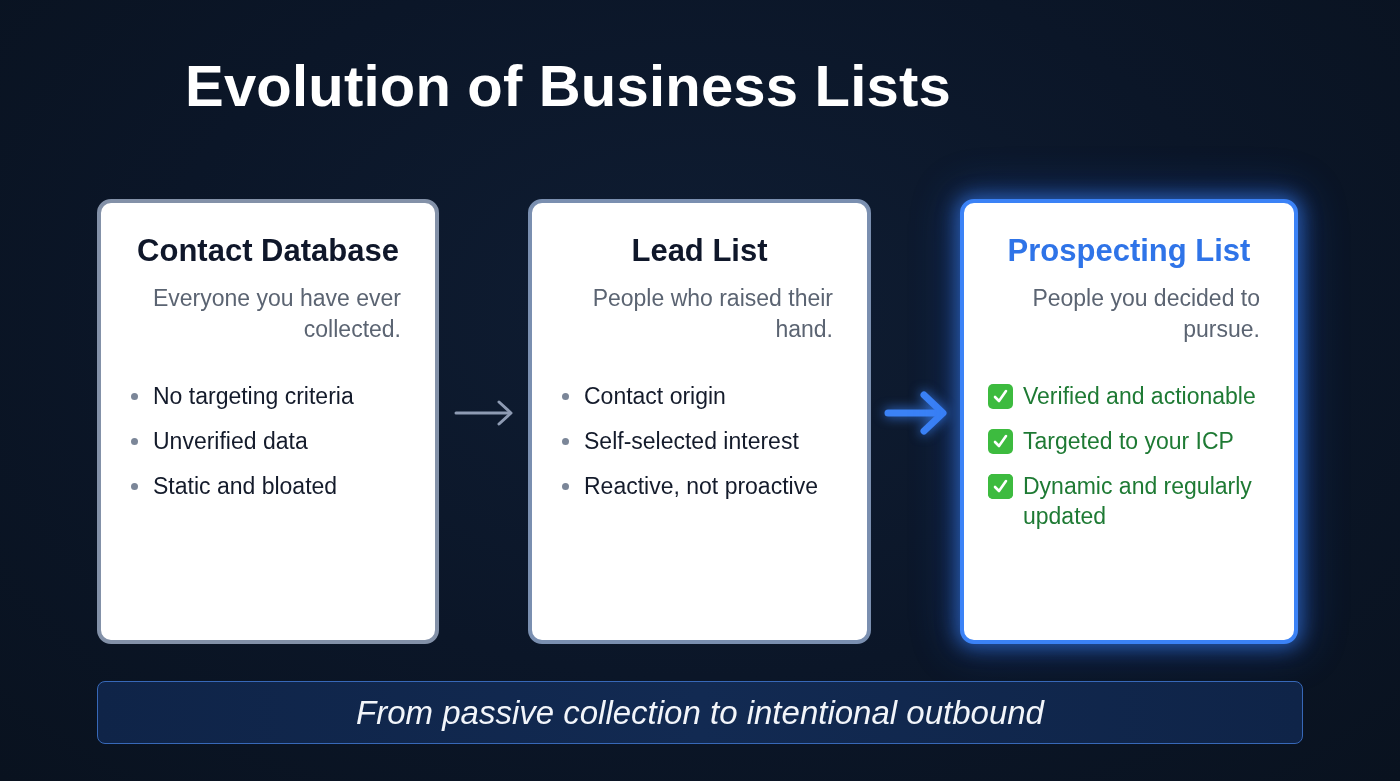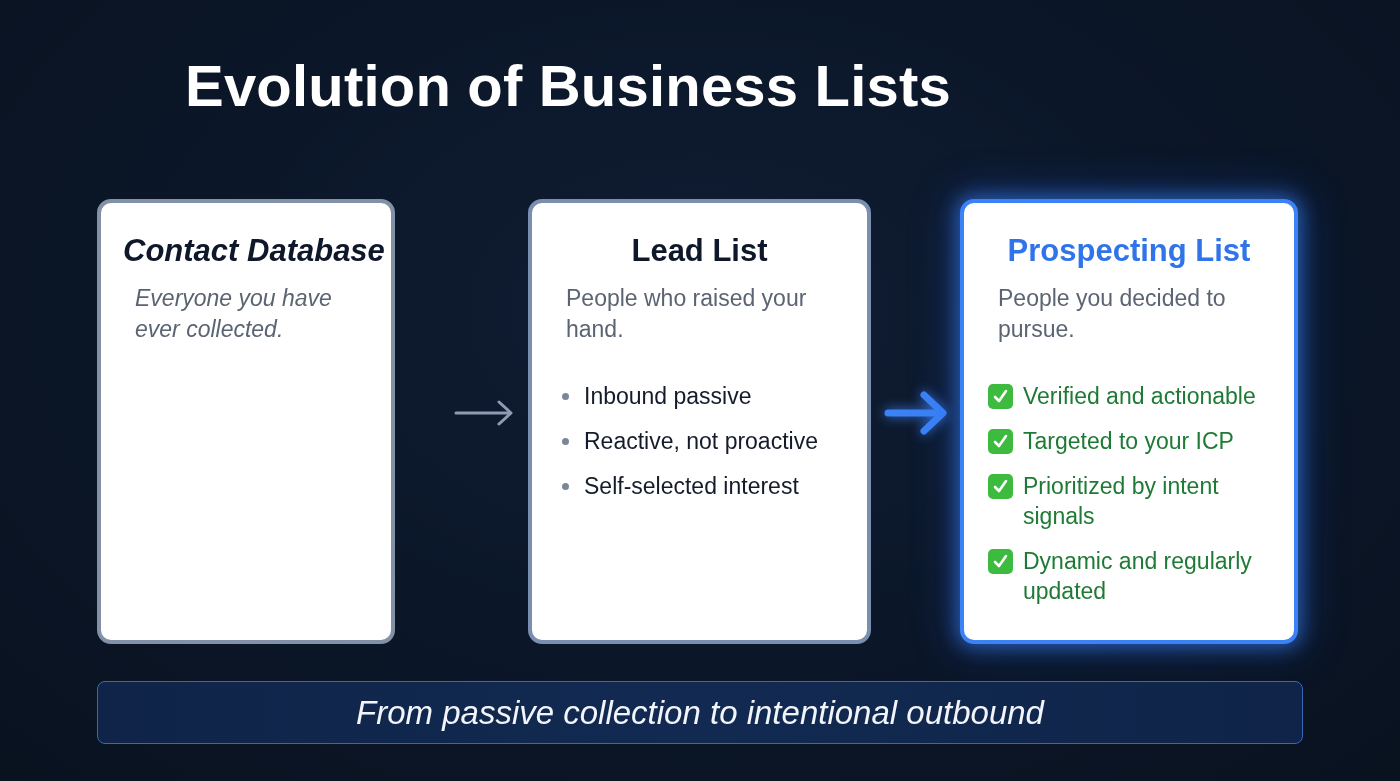--- a/index.html
+++ b/index.html
@@ -13,33 +13,33 @@
     position: absolute; left: 0; top: 52px; width: 1136px;
     text-align: center; color: #ffffff; font-weight: 700;
     font-size: 58px; letter-spacing: 0.2px;
   }
   .card {
     position: absolute; top: 199px; height: 445px;
     background: #ffffff; border-radius: 14px;
     border: 4px solid #8391a8;
     padding: 28px 22px 0 22px;
   }
-  .card.c1 { left: 97px; width: 298px; font-style: italic; }
+  .card.c1 { left: 97px; width: 342px; }
   .card.c2 { left: 528px; width: 343px; border-color: #7a8fb0; }
   .card.c3 {
     left: 960px; width: 338px; border-color: #3b82f6;
     box-shadow: 0 0 18px 4px rgba(59,130,246,0.55), 0 0 40px 10px rgba(37,99,235,0.25);
   }
   .card-title {
     text-align: center; font-weight: 700; font-size: 31px; color: #0f172a;
     line-height: 40px; white-space: nowrap;
   }
   .c3 .card-title { color: #2f74e8; }
   .card-sub {
-    margin-top: 12px; text-align: left; color: #5b6472;
+    margin-top: 12px; text-align: right; color: #5b6472;
     font-size: 23px; line-height: 31px; padding: 0 12px;
   }
   .list { margin-top: 36px; list-style: none; }
   .list li {
     position: relative; font-size: 23px; line-height: 30px;
     color: #141b2b; margin-bottom: 15px; padding-left: 30px;
   }
   .list li .bullet {
     position: absolute; left: 8px; top: 12px; width: 7px; height: 7px;
     border-radius: 50%; background: #7b8698;
@@ -65,36 +65,41 @@
 </style>
 </head>
 <body>
 
 <div class="stage">
   <h1 class="title">Evolution of Business Lists</h1>
 
   <div class="card c1">
     <div class="card-title">Contact Database</div>
     <div class="card-sub">Everyone you have ever collected.</div>
+    <ul class="list">
+      <li><span class="bullet"></span><span>No targeting criteria</span></li>
+      <li><span class="bullet"></span><span>Unverified data</span></li>
+      <li><span class="bullet"></span><span>Static and bloated</span></li>
+    </ul>
   </div>
 
   <div class="arrow arrow1">
     <svg width="60" height="30" viewBox="0 0 60 30">
       <line x1="2" y1="15" x2="56" y2="15" stroke="#8e9bb3" stroke-width="3" stroke-linecap="round"></line>
       <polyline points="45,4 57,15 45,26" fill="none" stroke="#8e9bb3" stroke-width="3" stroke-linecap="round" stroke-linejoin="round"></polyline>
     </svg>
   </div>
 
   <div class="card c2">
     <div class="card-title">Lead List</div>
-    <div class="card-sub">People who raised your hand.</div>
+    <div class="card-sub">People who raised their hand.</div>
     <ul class="list">
-      <li><span class="bullet"></span><span>Inbound passive</span></li>
+      <li><span class="bullet"></span><span>Contact origin</span></li>
+      <li><span class="bullet"></span><span>Self-selected interest</span></li>
       <li><span class="bullet"></span><span>Reactive, not proactive</span></li>
-      <li><span class="bullet"></span><span>Self-selected interest</span></li>
     </ul>
   </div>
 
   <div class="arrow arrow2">
     <svg width="64" height="46" viewBox="0 0 64 46">
       <line x1="4" y1="23" x2="58" y2="23" stroke="#3b82f6" stroke-width="7" stroke-linecap="round"></line>
       <polyline points="40,5 59,23 40,41" fill="none" stroke="#3b82f6" stroke-width="7" stroke-linecap="round" stroke-linejoin="round"></polyline>
     </svg>
   </div>
 
@@ -117,21 +122,20 @@
             </svg>
           </span>
         <span>Targeted to your ICP</span>
       </li>
       <li>
         <span class="check">
             <svg width="17" height="17" viewBox="0 0 17 17">
               <polyline points="3,9 7,13 14,3" fill="none" stroke="#fff" stroke-width="2.6" stroke-linecap="round" stroke-linejoin="round"></polyline>
             </svg>
           </span>
-        <span>Prioritized by intent signals</span>
       </li>
       <li>
         <span class="check">
             <svg width="17" height="17" viewBox="0 0 17 17">
               <polyline points="3,9 7,13 14,3" fill="none" stroke="#fff" stroke-width="2.6" stroke-linecap="round" stroke-linejoin="round"></polyline>
             </svg>
           </span>
         <span>Dynamic and regularly updated</span>
       </li>
     </ul>

